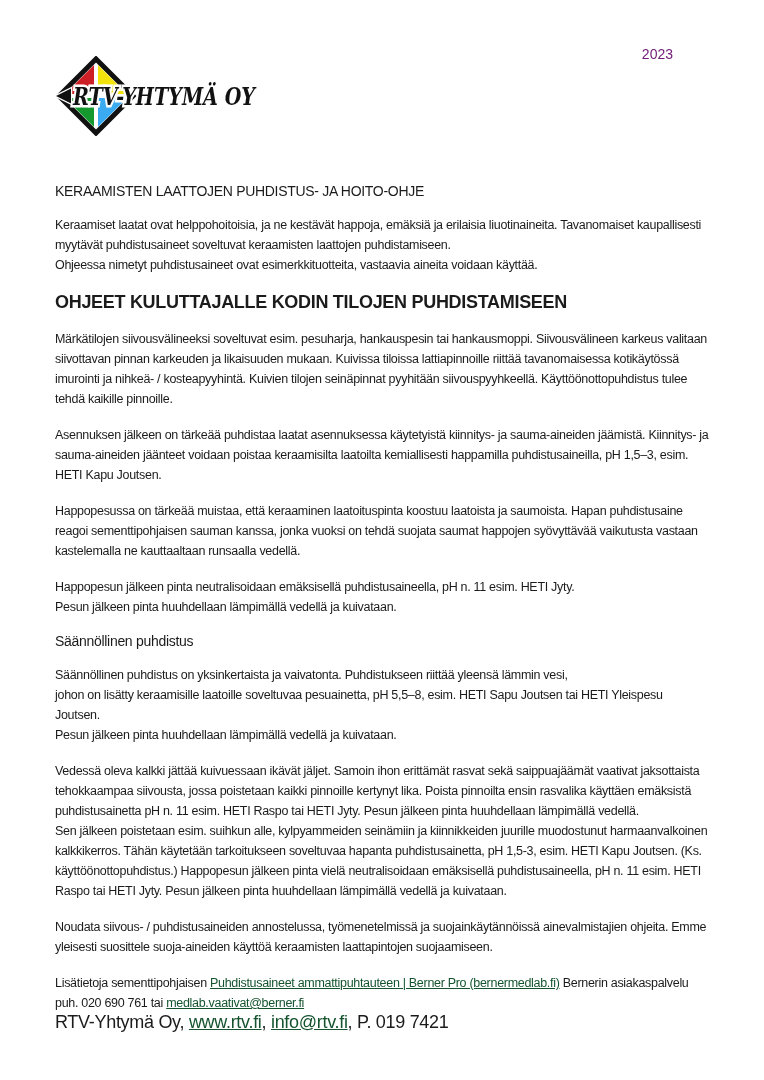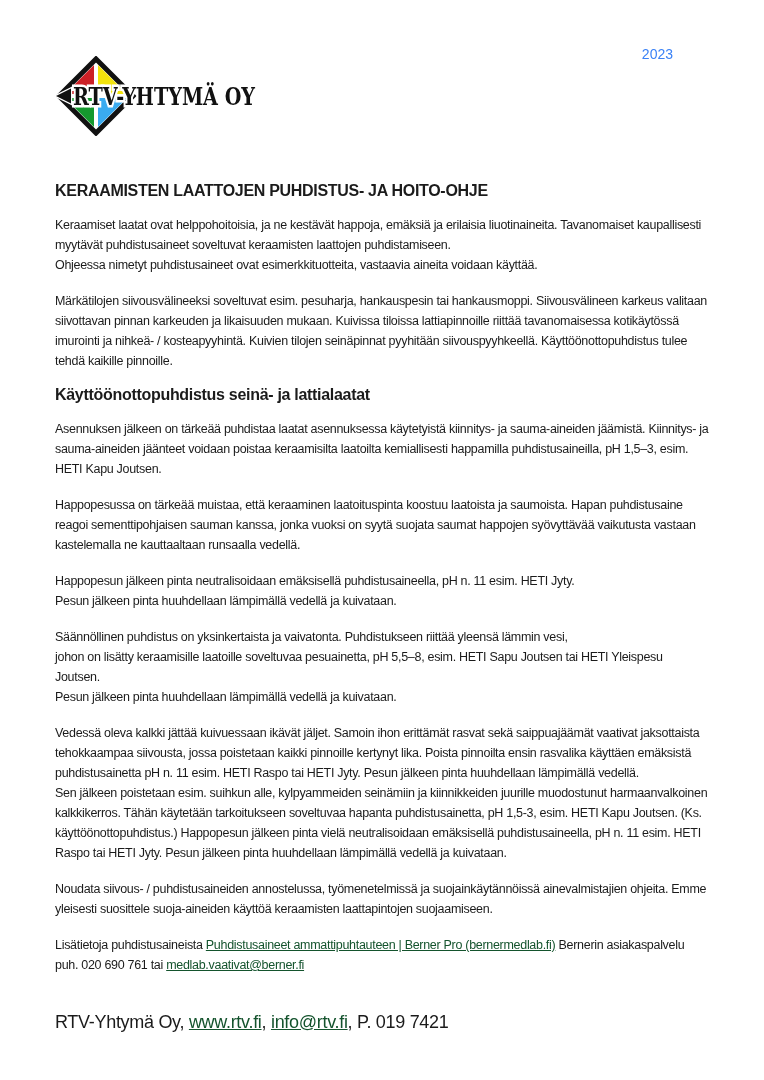--- a/index.html
+++ b/index.html
@@ -1,37 +1,37 @@
 <!DOCTYPE html>
 <html><head>
 <meta charset="utf-8">
 <style>
   * { margin: 0; padding: 0; box-sizing: border-box; }
   html, body { width: 764px; height: 1080px; background: #ffffff; overflow: hidden; }
   body { font-family: "Liberation Sans", sans-serif; color: #1b1b1b; }
 
   .page { position: relative; width: 764px; height: 1080px; background: #fff; }
 
-  .year { position: absolute; top: 46px; right: 91px; font-size: 14px; color: #3b82f6; }
+  .year { position: absolute; top: 46px; right: 91px; font-size: 14px; color: #701a75; }
 
-  .logo-wrap { position: absolute; top: 56px; left: 56px; width: 205px; height: 80px; }
+  .logo-wrap { position: absolute; top: 56px; left: 56px; width: 205px; height: 80px; font-style: italic; }
 
   .content { position: absolute; top: 183px; left: 55px; width: 655px; }
 
   .para {
     font-size: 12.5px;
     line-height: 20px;
     letter-spacing: -0.3px;
     white-space: pre-line;
     margin-bottom: 16px;
   }
   .h-small {
-    font-size: 16px;
+    font-size: 14px;
     line-height: 16px;
-    font-weight: bold;
+    font-weight: normal;
     letter-spacing: -0.3px;
     margin-bottom: 16px;
   }
   .h-main {
     font-size: 18px;
     line-height: 22px;
     font-weight: bold;
     letter-spacing: -0.3px;
     margin-bottom: 16px;
   }
@@ -66,44 +66,45 @@
     </svg>
   </div>
 
   <div class="content">
 
     <div class="h-small">KERAAMISTEN LAATTOJEN PUHDISTUS- JA HOITO-OHJE</div>
 
     <p class="para">Keraamiset laatat ovat helppohoitoisia, ja ne kestävät happoja, emäksiä ja erilaisia liuotinaineita. Tavanomaiset kaupallisesti myytävät puhdistusaineet soveltuvat keraamisten laattojen puhdistamiseen.
 Ohjeessa nimetyt puhdistusaineet ovat esimerkkituotteita, vastaavia aineita voidaan käyttää.</p>
 
+    <div class="h-main">OHJEET KULUTTAJALLE KODIN TILOJEN PUHDISTAMISEEN</div>
 
     <p class="para">Märkätilojen siivousvälineeksi soveltuvat esim. pesuharja, hankauspesin tai hankausmoppi. Siivousvälineen karkeus valitaan siivottavan pinnan karkeuden ja likaisuuden mukaan. Kuivissa tiloissa lattiapinnoille riittää tavanomaisessa kotikäytössä imurointi ja nihkeä- / kosteapyyhintä. Kuivien tilojen seinäpinnat pyyhitään siivouspyyhkeellä. Käyttöönottopuhdistus tulee tehdä kaikille pinnoille.</p>
 
-    <div class="h-small">Käyttöönottopuhdistus seinä- ja lattialaatat</div>
 
     <p class="para">Asennuksen jälkeen on tärkeää puhdistaa laatat asennuksessa käytetyistä kiinnitys- ja sauma-aineiden jäämistä. Kiinnitys- ja sauma-aineiden jäänteet voidaan poistaa keraamisilta laatoilta kemiallisesti happamilla puhdistusaineilla, pH 1,5–3, esim. HETI Kapu Joutsen.</p>
 
 
-    <p class="para">Happopesussa on tärkeää muistaa, että keraaminen laatoituspinta koostuu laatoista ja saumoista. Hapan puhdistusaine reagoi sementtipohjaisen sauman kanssa, jonka vuoksi on syytä suojata saumat happojen syövyttävää vaikutusta vastaan kastelemalla ne kauttaaltaan runsaalla vedellä.</p>
+    <p class="para">Happopesussa on tärkeää muistaa, että keraaminen laatoituspinta koostuu laatoista ja saumoista. Hapan puhdistusaine reagoi sementtipohjaisen sauman kanssa, jonka vuoksi on tehdä suojata saumat happojen syövyttävää vaikutusta vastaan kastelemalla ne kauttaaltaan runsaalla vedellä.</p>
 
     <p class="para">Happopesun jälkeen pinta neutralisoidaan emäksisellä puhdistusaineella, pH n. 11 esim. HETI Jyty.
 Pesun jälkeen pinta huuhdellaan lämpimällä vedellä ja kuivataan.</p>
 
+    <div class="h-small">Säännöllinen puhdistus</div>
 
     <p class="para">Säännöllinen puhdistus on yksinkertaista ja vaivatonta. Puhdistukseen riittää yleensä lämmin vesi,
 johon on lisätty keraamisille laatoille soveltuvaa pesuainetta, pH 5,5–8, esim. HETI Sapu Joutsen tai HETI Yleispesu Joutsen.
 Pesun jälkeen pinta huuhdellaan lämpimällä vedellä ja kuivataan.</p>
 
 
     <p class="para">Vedessä oleva kalkki jättää kuivuessaan ikävät jäljet. Samoin ihon erittämät rasvat sekä saippuajäämät vaativat jaksottaista tehokkaampaa siivousta, jossa poistetaan kaikki pinnoille kertynyt lika. Poista pinnoilta ensin rasvalika käyttäen emäksistä puhdistusainetta pH n. 11 esim. HETI Raspo tai HETI Jyty. Pesun jälkeen pinta huuhdellaan lämpimällä vedellä.
 Sen jälkeen poistetaan esim. suihkun alle, kylpyammeiden seinämiin ja kiinnikkeiden juurille muodostunut harmaanvalkoinen kalkkikerros. Tähän käytetään tarkoitukseen soveltuvaa hapanta puhdistusainetta, pH 1,5-3, esim. HETI Kapu Joutsen. (Ks. käyttöönottopuhdistus.) Happopesun jälkeen pinta vielä neutralisoidaan emäksisellä puhdistusaineella, pH n. 11 esim. HETI Raspo tai HETI Jyty. Pesun jälkeen pinta huuhdellaan lämpimällä vedellä ja kuivataan.</p>
 
     <p class="para">Noudata siivous- / puhdistusaineiden annostelussa, työmenetelmissä ja suojainkäytännöissä ainevalmistajien ohjeita. Emme yleisesti suosittele suoja-aineiden käyttöä keraamisten laattapintojen suojaamiseen.</p>
 
-    <p class="para"><span>Lisätietoja puhdistusaineista </span><a class="doclink">Puhdistusaineet ammattipuhtauteen | Berner Pro (bernermedlab.fi)</a><span> Bernerin asiakaspalvelu
+    <p class="para"><span>Lisätietoja sementtipohjaisen </span><a class="doclink">Puhdistusaineet ammattipuhtauteen | Berner Pro (bernermedlab.fi)</a><span> Bernerin asiakaspalvelu
 puh. 020 690 761 tai </span><a class="doclink">medlab.vaativat@berner.fi</a></p>
 
   </div>
 
   <div class="footer"><span>RTV-Yhtymä Oy, </span><a class="doclink">www.rtv.fi</a><span>, </span><a class="doclink">info@rtv.fi</a><span>, P. 019 7421</span></div>
 
 </div>
 
 </body></html>

